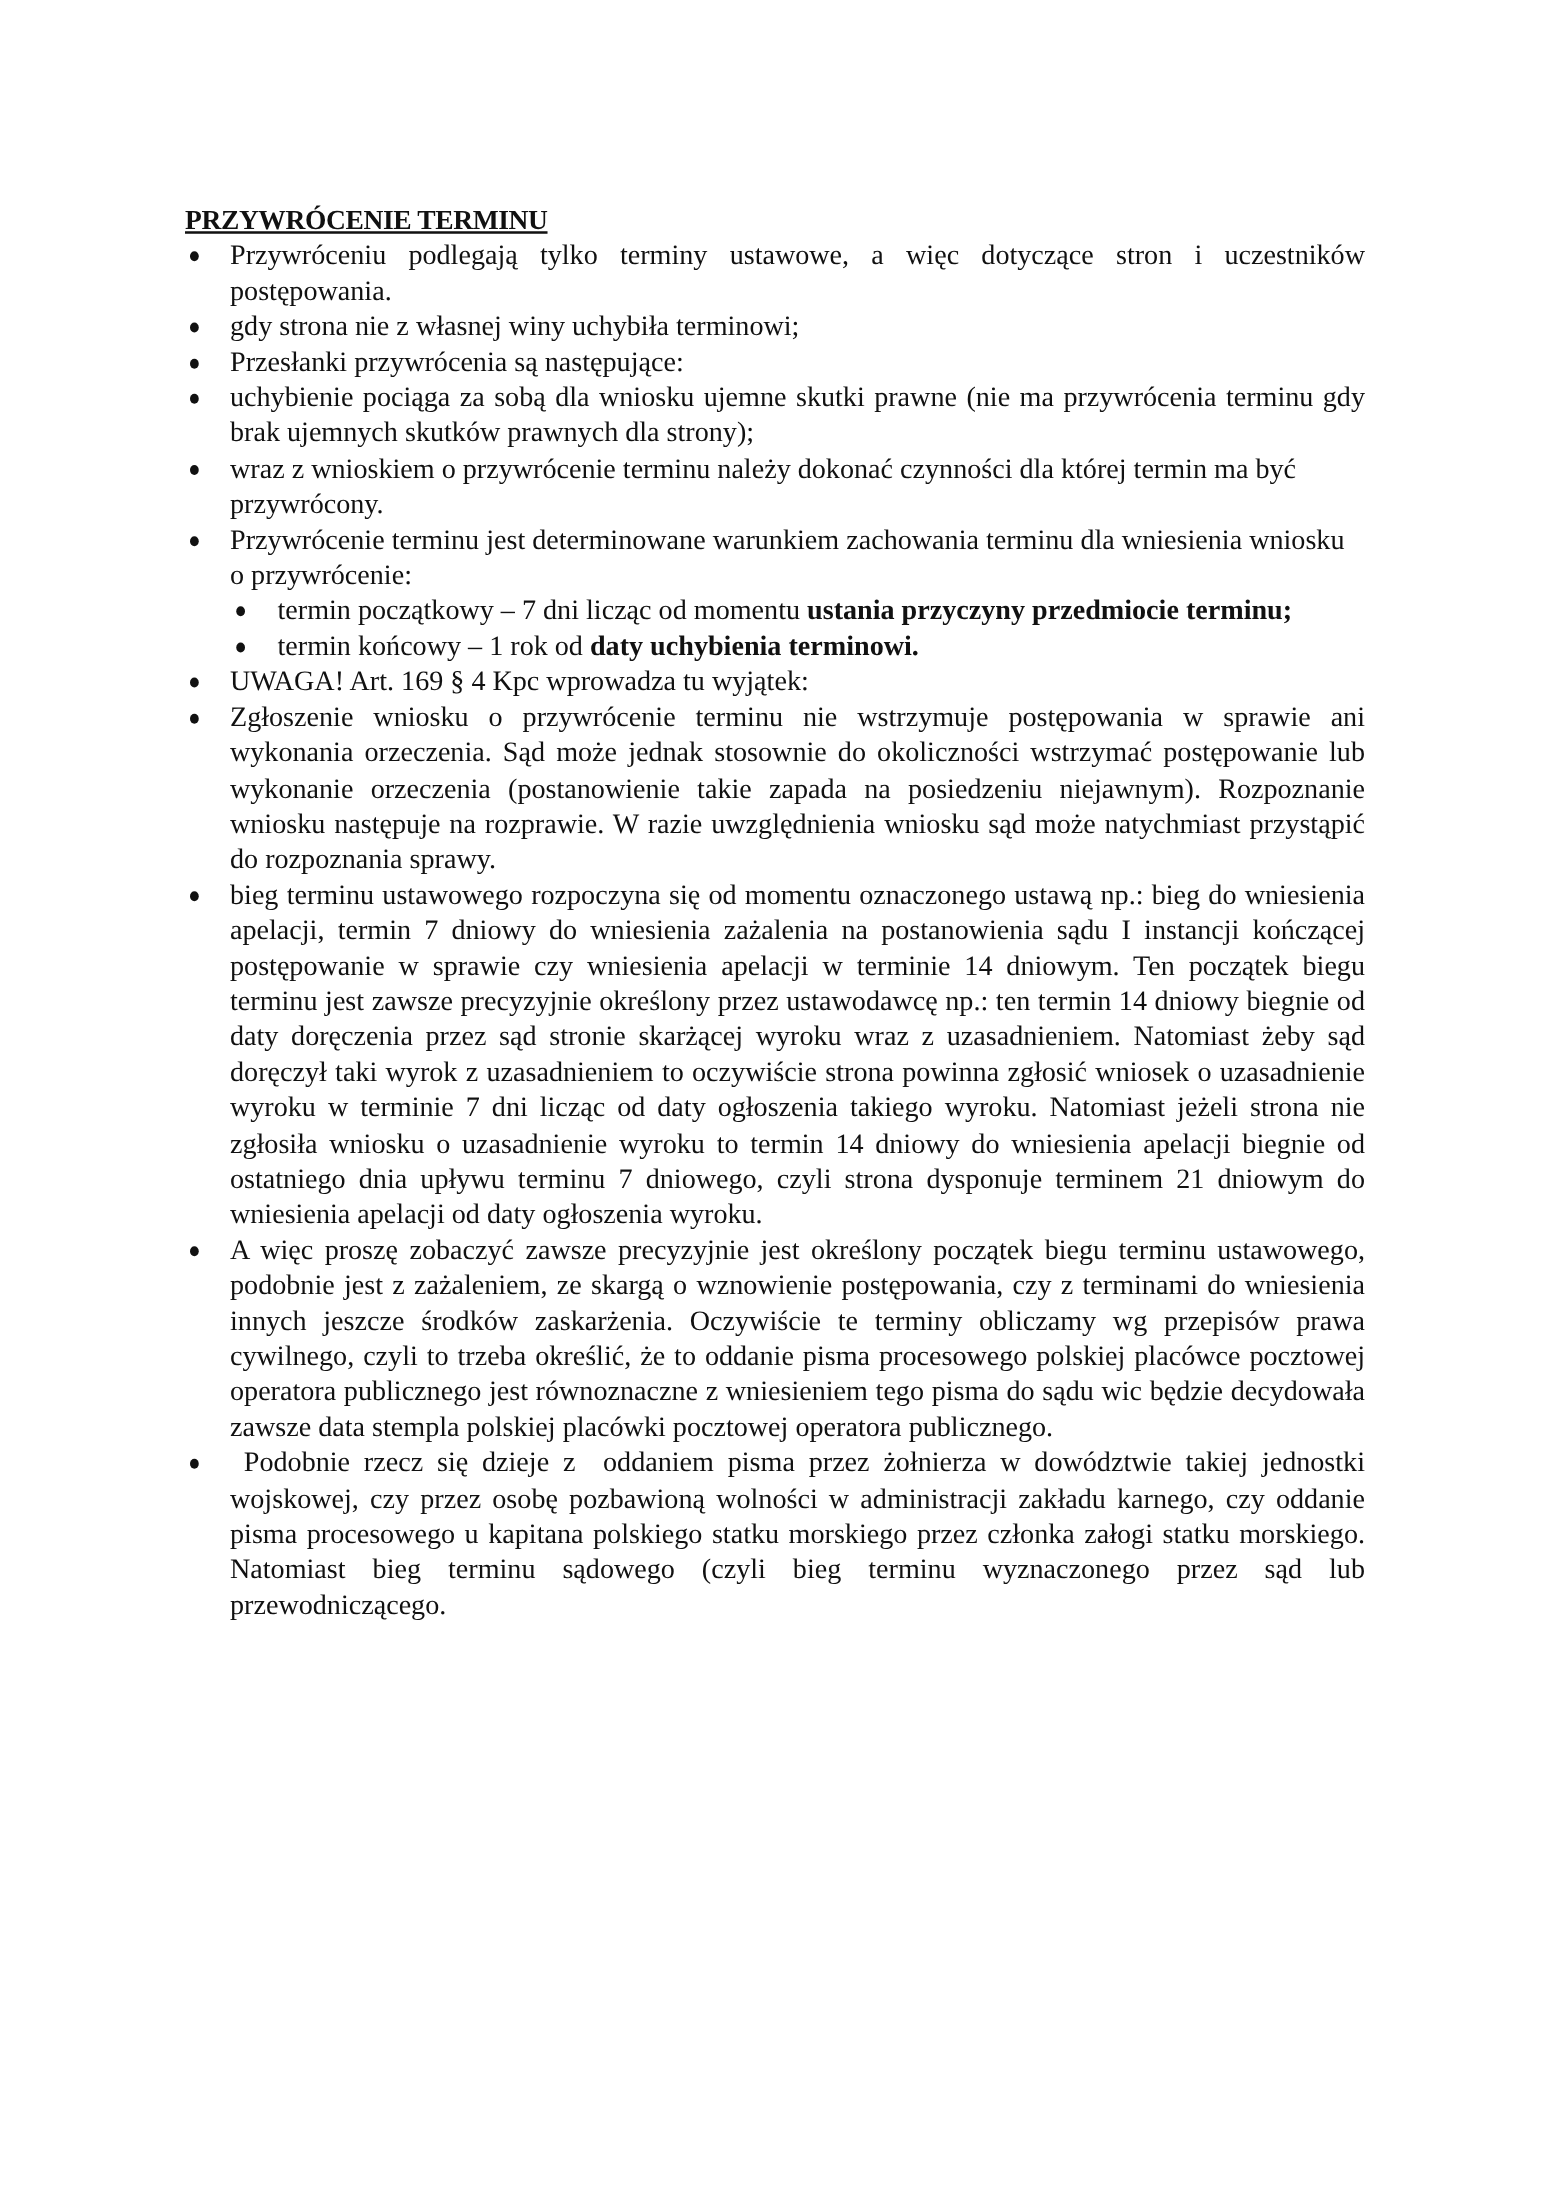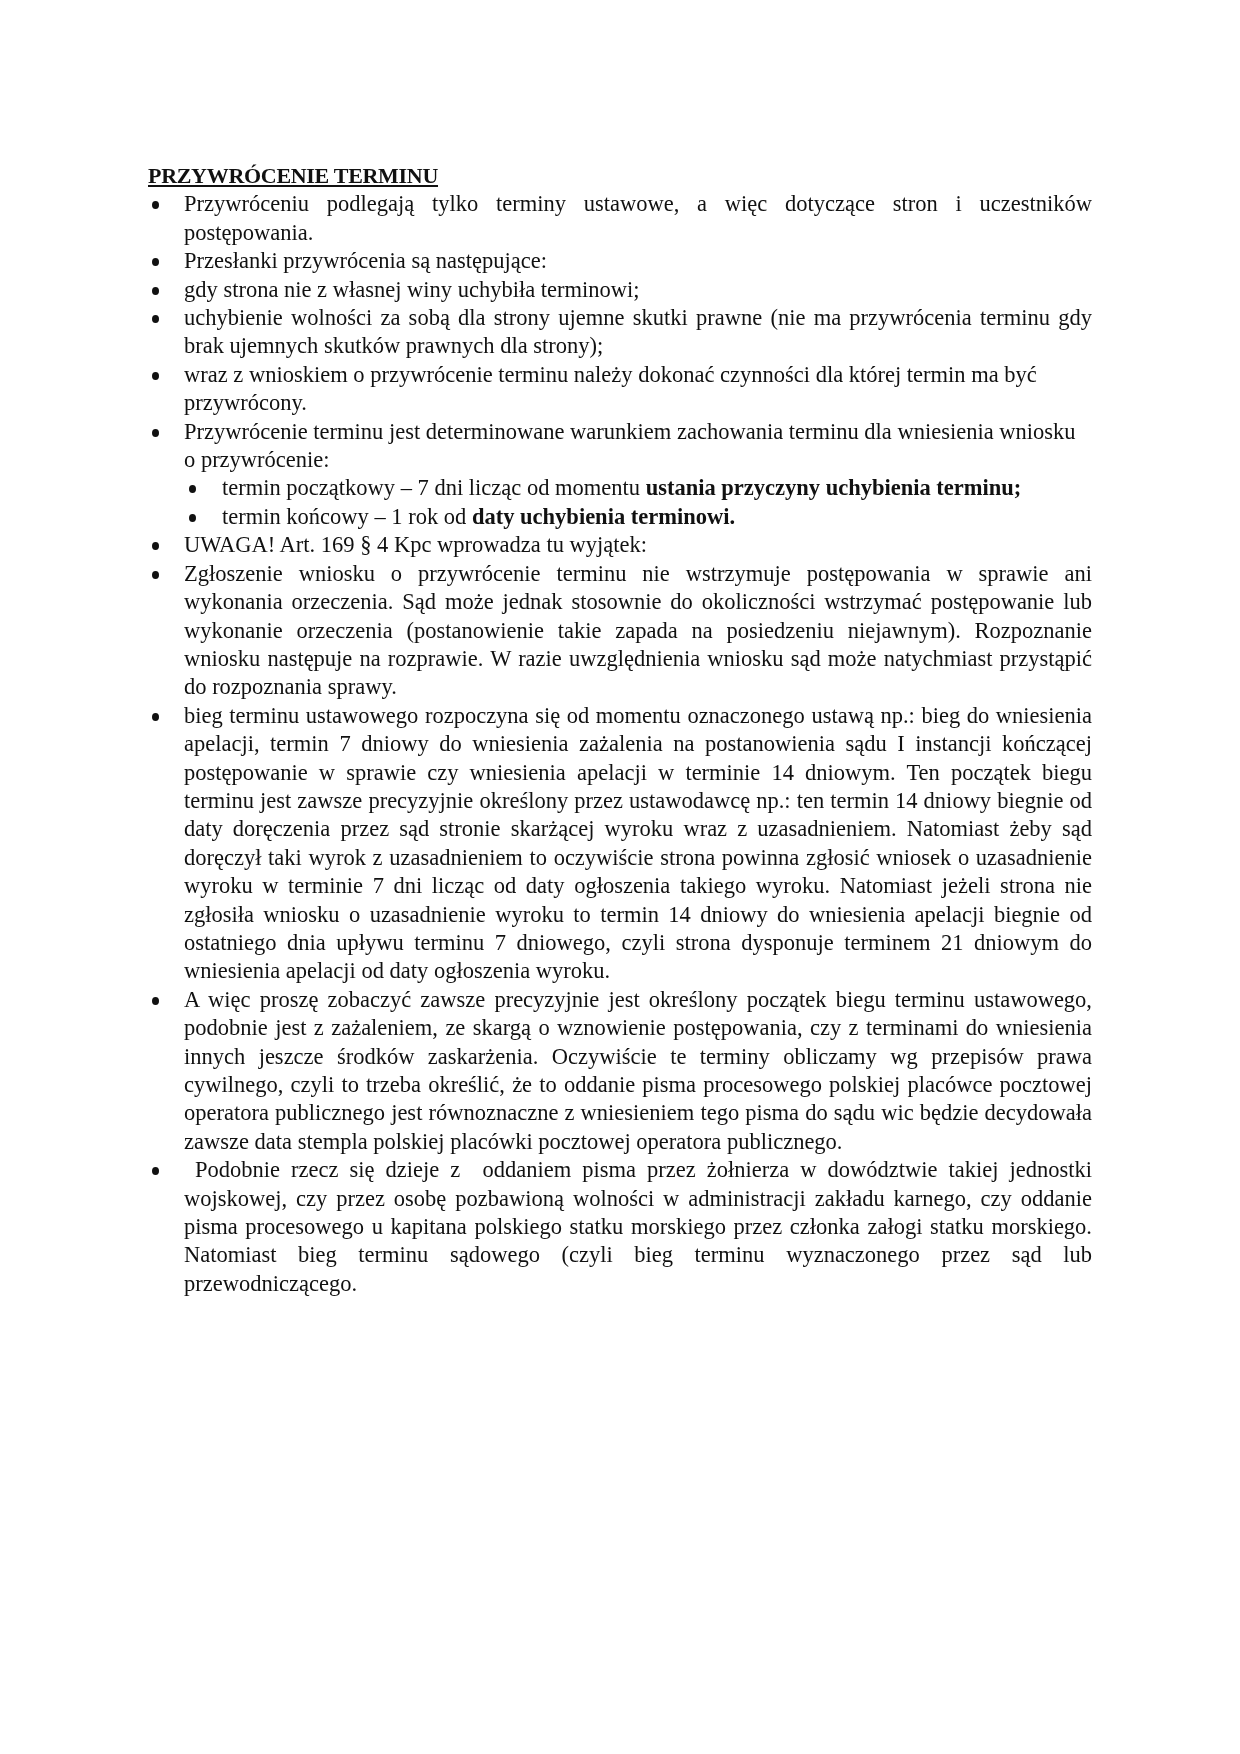--- a/index.html
+++ b/index.html
@@ -31,28 +31,28 @@
   .bold { font-weight: bold; }
   .nojust { text-align: left !important; }
 </style>
 </head>
 <body>
 
 <div class="page">
   <div class="title">PRZYWRÓCENIE TERMINU</div>
   <ul class="items">
     <li>Przywróceniu podlegają tylko terminy ustawowe, a więc dotyczące stron i uczestników postępowania.</li>
+    <li class="nojust">gdy strona nie z własnej winy uchybiła terminowi;</li>
     <li class="nojust">Przesłanki przywrócenia są następujące:</li>
-    <li class="nojust">gdy strona nie z własnej winy uchybiła terminowi;</li>
-    <li>uchybienie wolności za sobą dla strony ujemne skutki prawne (nie ma przywrócenia terminu gdy brak ujemnych skutków prawnych dla strony);</li>
+    <li>uchybienie pociąga za sobą dla wniosku ujemne skutki prawne (nie ma przywrócenia terminu gdy brak ujemnych skutków prawnych dla strony);</li>
     <li class="nojust">wraz z wnioskiem o przywrócenie terminu należy dokonać czynności dla której termin ma być przywrócony.</li>
     <li class="nojust">
       <span>Przywrócenie terminu jest determinowane warunkiem zachowania terminu dla wniesienia wniosku o przywrócenie:</span>
       <ul class="sub">
-        <li><span>termin początkowy – 7 dni licząc od momentu </span><span class="bold">ustania przyczyny uchybienia terminu;</span></li>
+        <li><span>termin początkowy – 7 dni licząc od momentu </span><span class="bold">ustania przyczyny przedmiocie terminu;</span></li>
         <li><span>termin końcowy – 1 rok od </span><span class="bold">daty uchybienia terminowi.</span></li>
       </ul>
     </li>
     <li class="nojust">UWAGA! Art. 169 § 4 Kpc wprowadza tu wyjątek:</li>
     <li>Zgłoszenie wniosku o przywrócenie terminu nie wstrzymuje postępowania w sprawie ani wykonania orzeczenia. Sąd może jednak stosownie do okoliczności wstrzymać postępowanie lub wykonanie orzeczenia (postanowienie takie zapada na posiedzeniu niejawnym). Rozpoznanie wniosku następuje na rozprawie. W razie uwzględnienia wniosku sąd może natychmiast przystąpić do rozpoznania sprawy.</li>
     <li>bieg terminu ustawowego rozpoczyna się od momentu oznaczonego ustawą np.: bieg do wniesienia apelacji, termin 7 dniowy do wniesienia zażalenia na postanowienia sądu I instancji kończącej postępowanie w sprawie czy wniesienia apelacji w terminie 14 dniowym. Ten początek biegu terminu jest zawsze precyzyjnie określony przez ustawodawcę np.: ten termin 14 dniowy biegnie od daty doręczenia przez sąd stronie skarżącej wyroku wraz z uzasadnieniem. Natomiast żeby sąd doręczył taki wyrok z uzasadnieniem to oczywiście strona powinna zgłosić wniosek o uzasadnienie wyroku w terminie 7 dni licząc od daty ogłoszenia takiego wyroku. Natomiast jeżeli strona nie zgłosiła wniosku o uzasadnienie wyroku to termin 14 dniowy do wniesienia apelacji biegnie od ostatniego dnia upływu terminu 7 dniowego, czyli strona dysponuje terminem 21 dniowym do wniesienia apelacji od daty ogłoszenia wyroku.</li>
     <li>A więc proszę zobaczyć zawsze precyzyjnie jest określony początek biegu terminu ustawowego, podobnie jest z zażaleniem, ze skargą o wznowienie postępowania, czy z terminami do wniesienia innych jeszcze środków zaskarżenia. Oczywiście te terminy obliczamy wg przepisów prawa cywilnego, czyli to trzeba określić, że to oddanie pisma procesowego polskiej placówce pocztowej operatora publicznego jest równoznaczne z wniesieniem tego pisma do sądu wic będzie decydowała zawsze data stempla polskiej placówki pocztowej operatora publicznego.</li>
     <li style="white-space: pre-wrap;"> Podobnie rzecz się dzieje z  oddaniem pisma przez żołnierza w dowództwie takiej jednostki wojskowej, czy przez osobę pozbawioną wolności w administracji zakładu karnego, czy oddanie pisma procesowego u kapitana polskiego statku morskiego przez członka załogi statku morskiego. Natomiast bieg terminu sądowego (czyli bieg terminu wyznaczonego przez sąd lub przewodniczącego.</li>
   </ul>
 </div>

